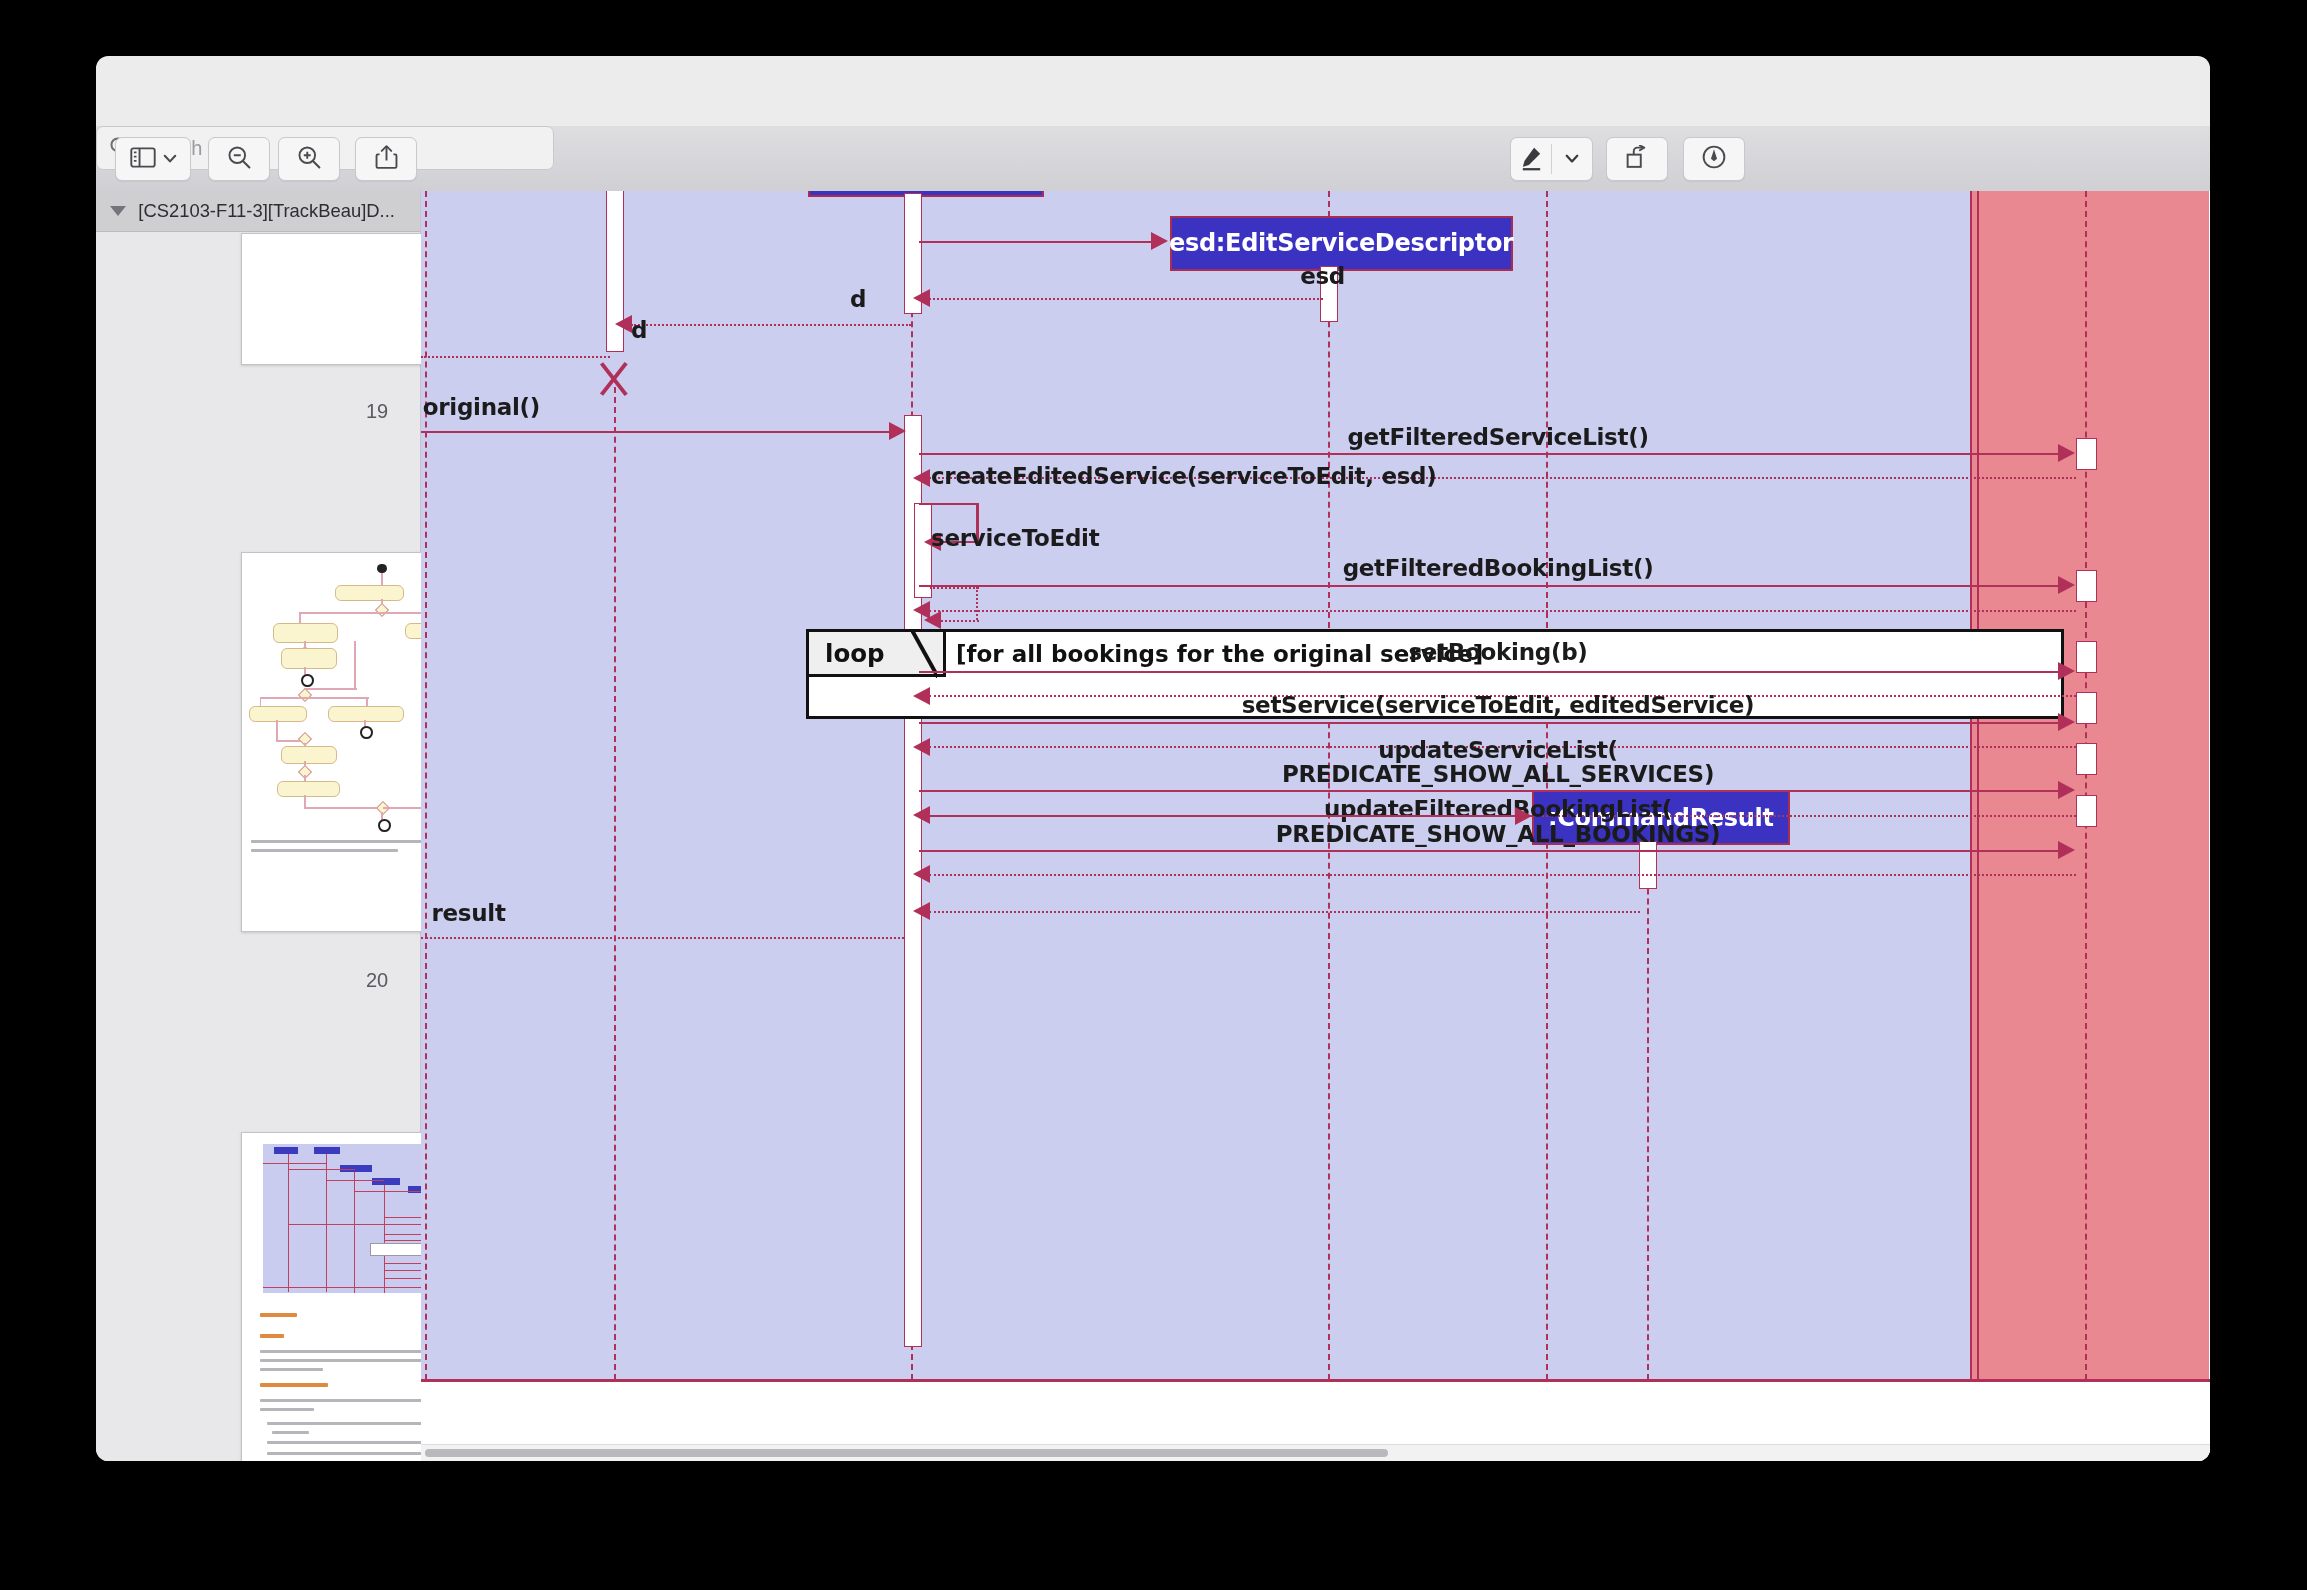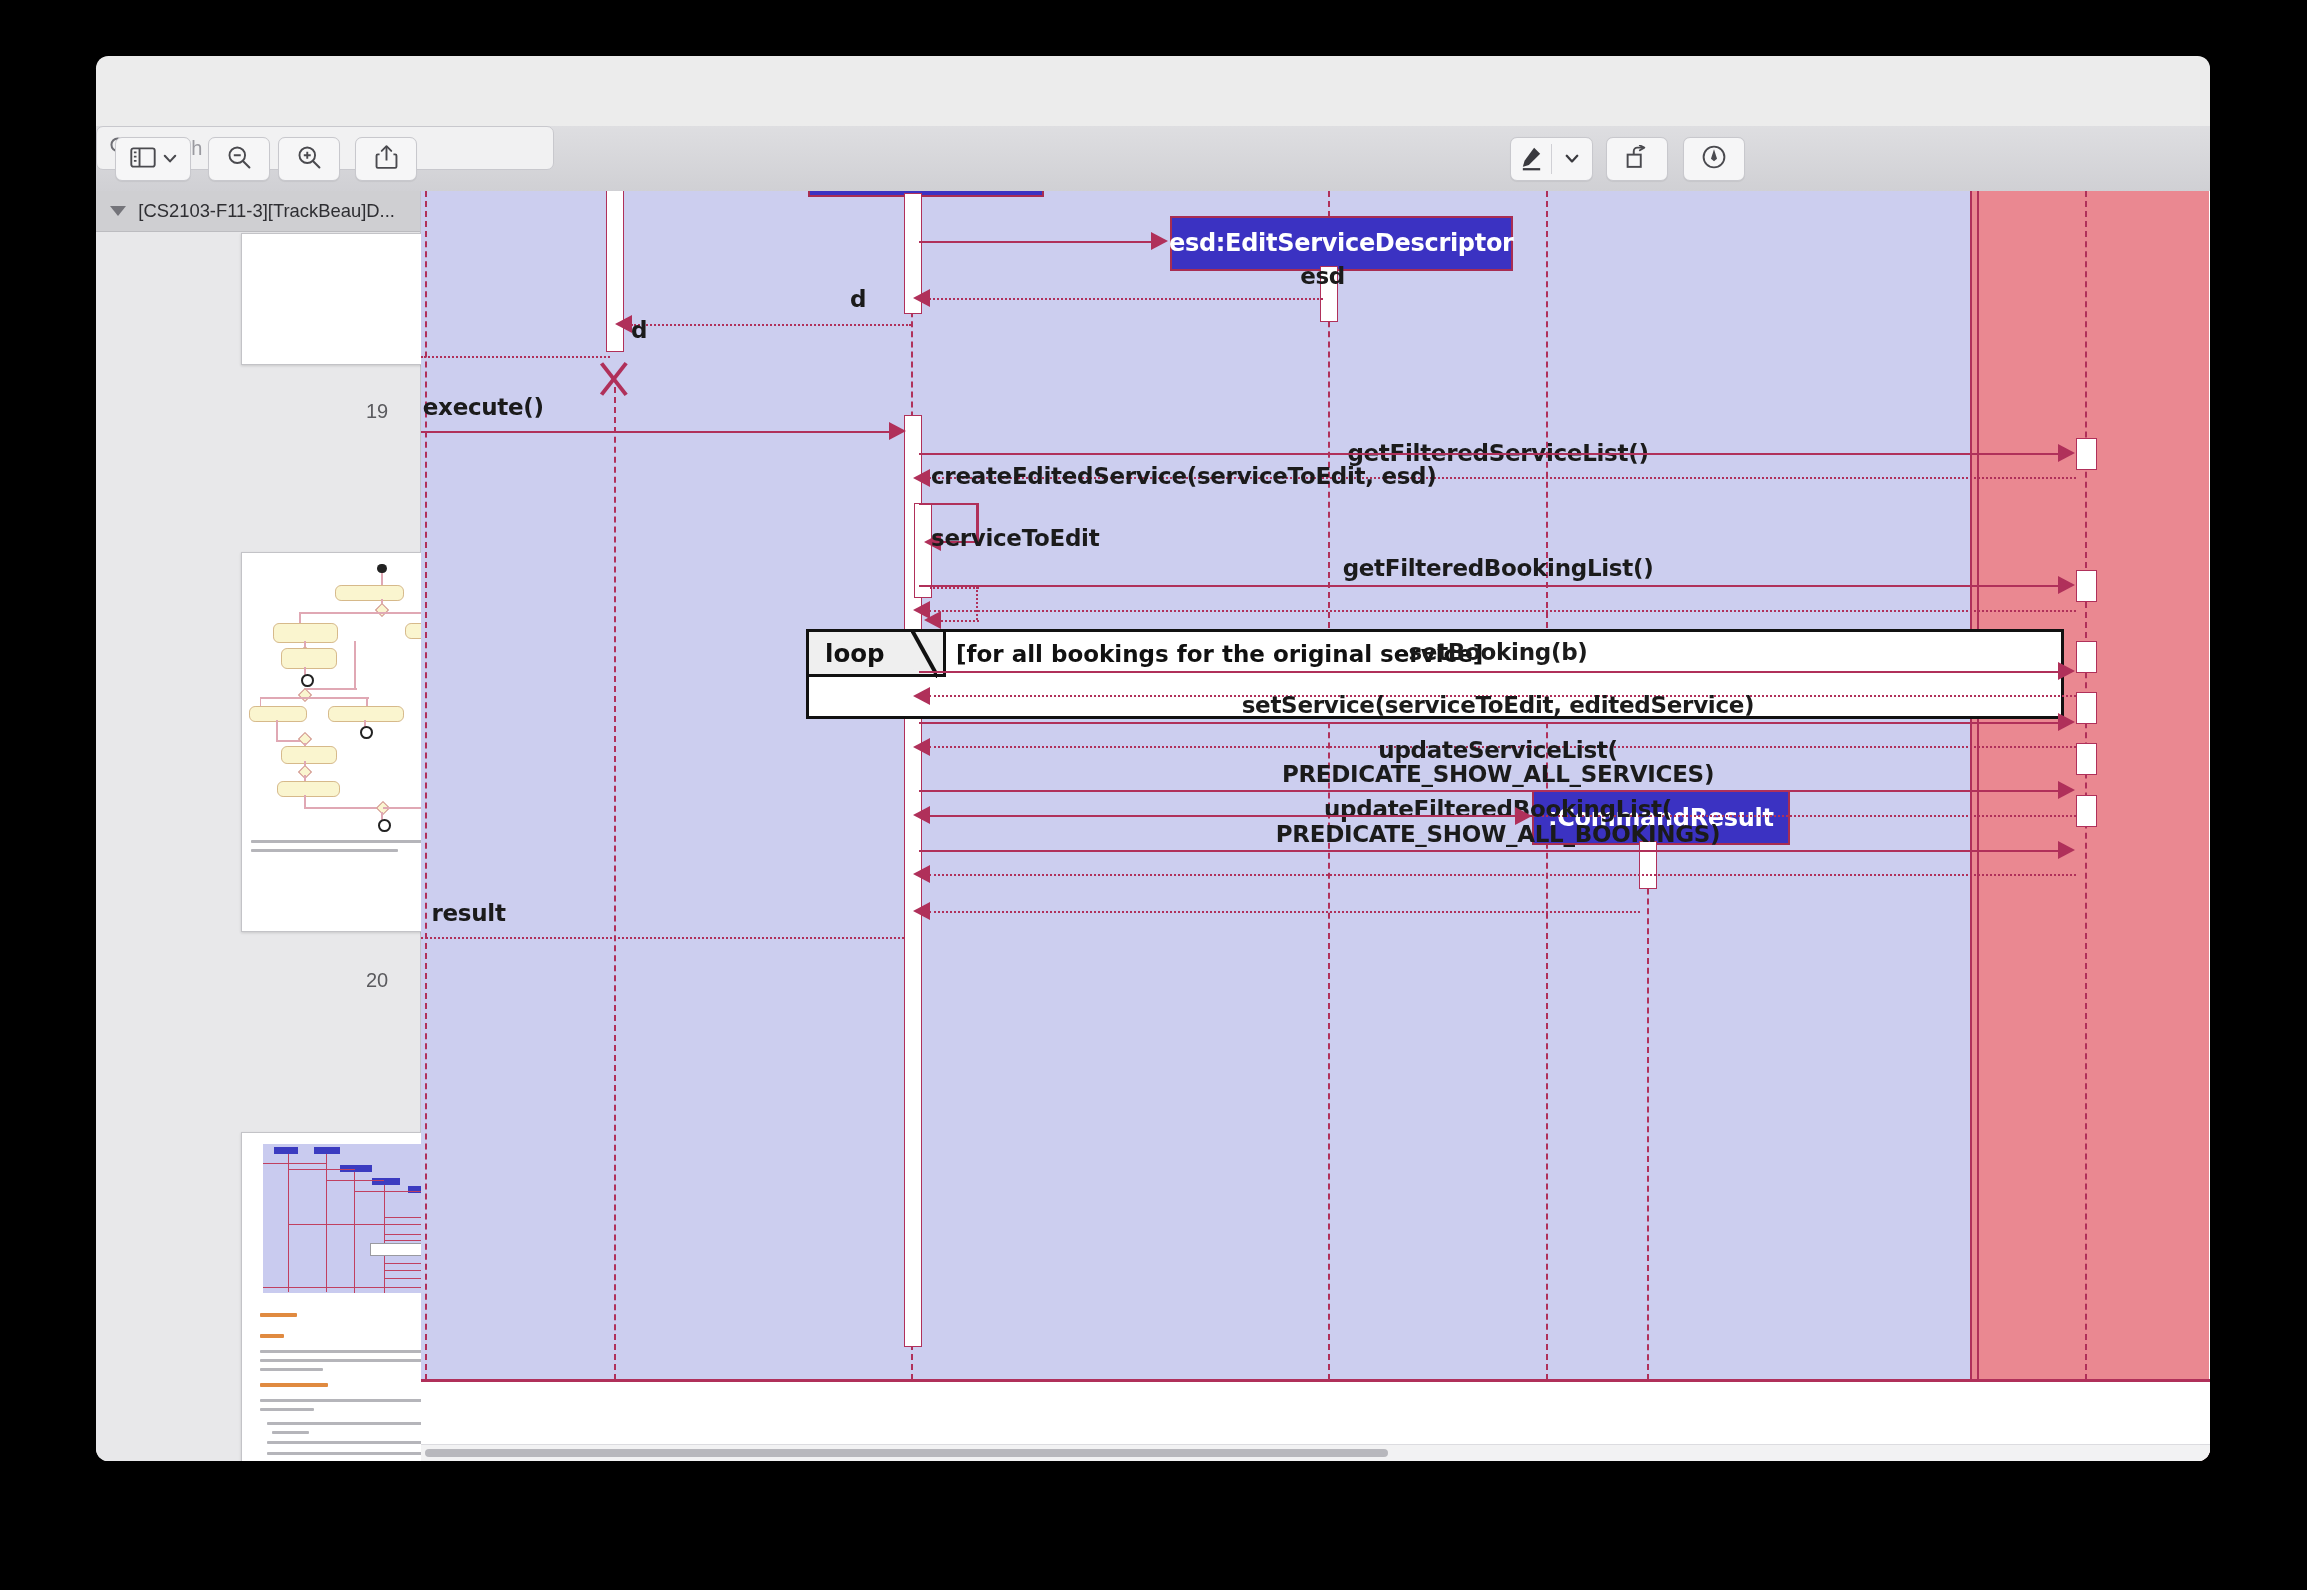--- a/index.html
+++ b/index.html
@@ -394,25 +394,25 @@
       <div class="arrow-l" style="left:194px;top:124px;"></div>
 
       <div class="lbl" style="left:210px;top:126px;">d</div>
       <div class="msg-dash" style="left:0px;top:165px;width:189px;"></div>
 
       <div class="destroy" style="left:173px;top:168px;">
         <i></i>
           <i></i>
       </div>
 
-      <div class="lbl" style="left:1.8px;top:203px;">execute()</div>
+      <div class="lbl" style="left:1.8px;top:203px;">original()</div>
       <div class="msg-solid" style="left:0px;top:240px;width:480px;"></div>
       <div class="arrow-r" style="left:468px;top:231px;"></div>
 
-      <div class="lbl" style="left:1077px;top:249px;transform:translateX(-50%);">getFilteredServiceList()</div>
+      <div class="lbl" style="left:1077px;top:233px;transform:translateX(-50%);">getFilteredServiceList()</div>
       <div class="msg-solid" style="left:498px;top:262px;width:1144px;"></div>
       <div class="arrow-r" style="left:1637px;top:253px;"></div>
 
       <div class="msg-dash" style="left:508px;top:286px;width:1147px;"></div>
       <div class="arrow-l" style="left:492px;top:278px;"></div>
 
       <div class="lbl" style="left:510px;top:272px;">createEditedService(serviceToEdit, esd)</div>
       <div class="msg-solid" style="left:498px;top:312px;width:60px;"></div>
       <div style="position:absolute;left:555px;top:312px;width:2.6px;height:39px;background:#b0305a;"></div>
       <div class="msg-solid" style="left:511px;top:350px;width:47px;"></div>

